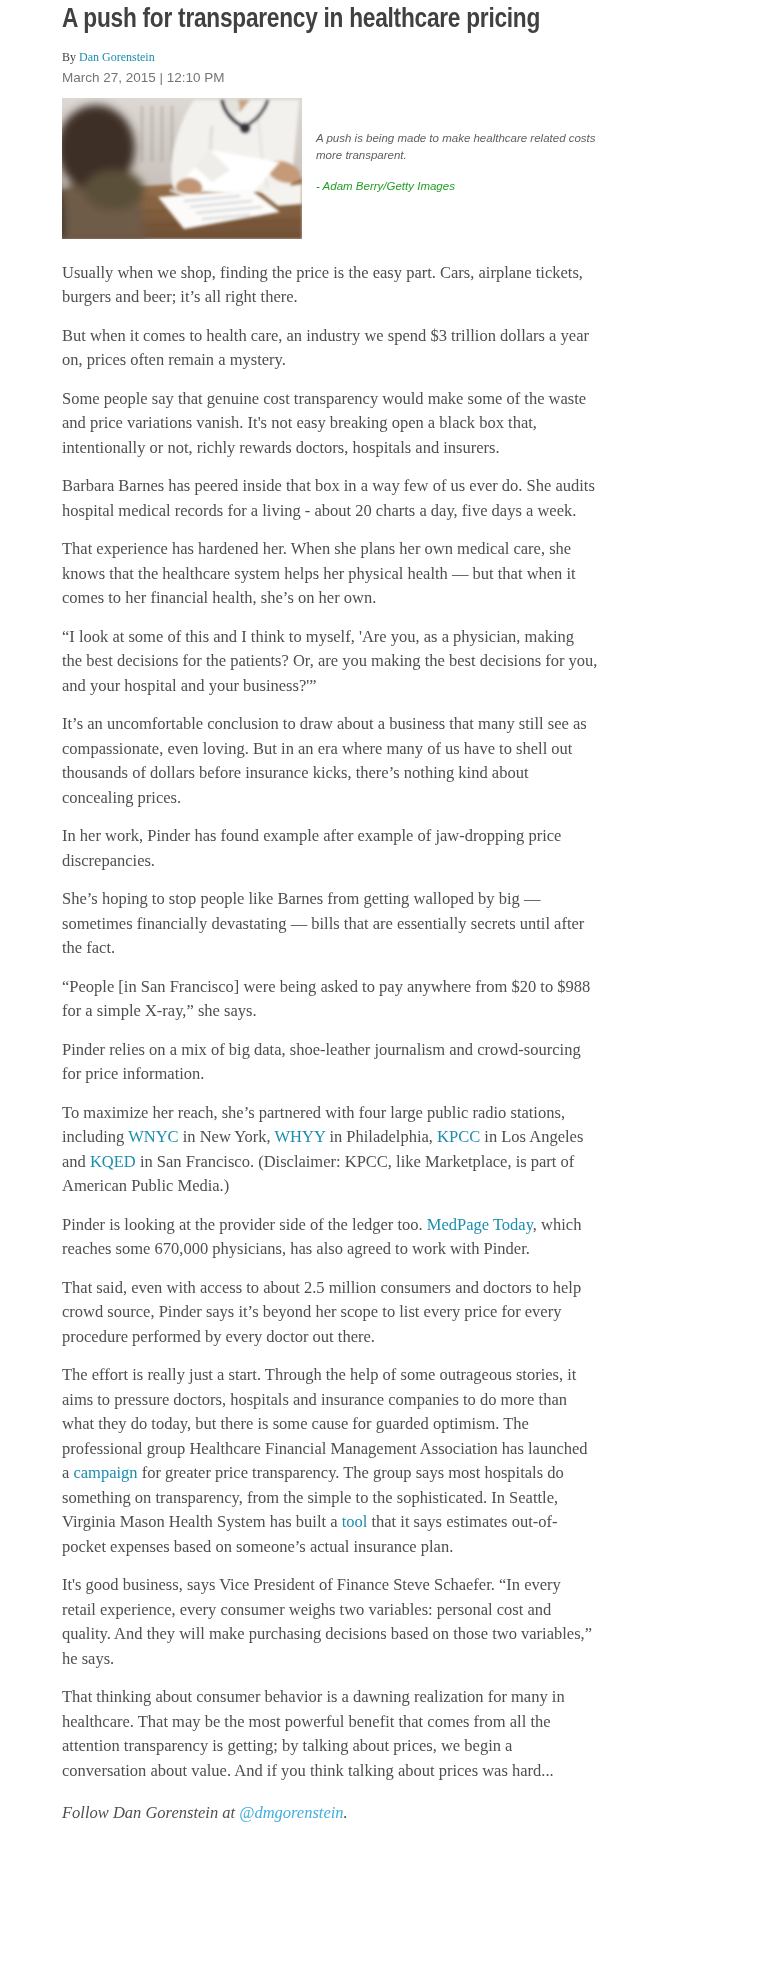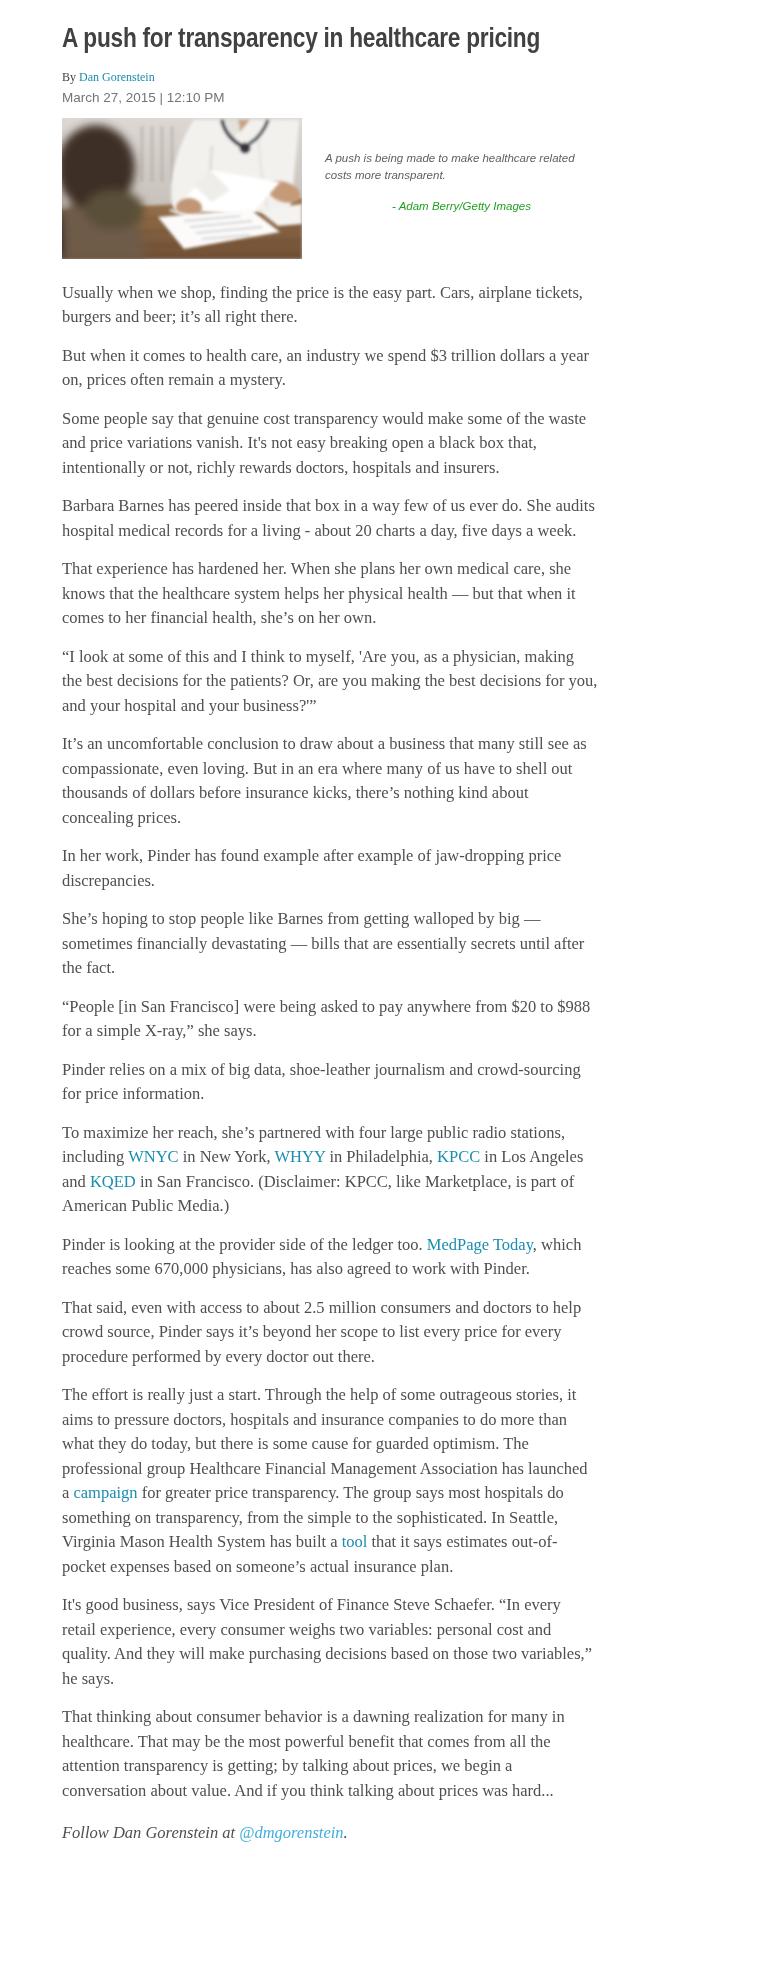--- a/index.html
+++ b/index.html
@@ -5,21 +5,21 @@
 <style>
   * { box-sizing: border-box; }
   html, body { margin: 0; padding: 0; }
   body {
     width: 773px;
     min-height: 1982px;
     background: #ffffff;
     font-family: "Liberation Serif", serif;
   }
   .article {
-    padding: 24px 61px 40px 62px;
+    padding: 4px 61px 40px 62px;
     width: 659px;
   }
   .title {
     margin: 0 0 16px 0;
     font-family: "Liberation Sans", sans-serif;
     font-weight: bold;
     font-size: 27px;
     line-height: 1.1;
     color: #414143;
     letter-spacing: -0.3px;
@@ -39,41 +39,40 @@
   .date {
     margin: 0 0 13px 0;
     font-family: "Liberation Sans", sans-serif;
     font-size: 13.5px;
     color: #757575;
   }
   figure.lede {
     margin: 0 0 22px 0;
     display: flex;
     align-items: flex-start;
-    gap: 9px;
   }
   .photo-wrap {
     flex: 0 0 auto;
     width: 240px;
     height: 141px;
     overflow: hidden;
     background: #cfc8c1;
   }
   .caption-col {
     flex: 1 1 auto;
     padding: 32px 0 0 14px;
     font-family: "Liberation Sans", sans-serif;
     font-style: italic;
     font-size: 11.5px;
     line-height: 1.5;
     color: #606060;
   }
   .caption-credit {
     margin-top: 14px;
-    text-align: center;
+    text-align: left;
     color: #229f22;
   }
   .body-text p {
     margin: 0 0 14px 0;
     font-size: 16.5px;
     line-height: 24.5px;
     color: #4f4f53;
   }
   .body-text p a {
     color: #1b8dad;

